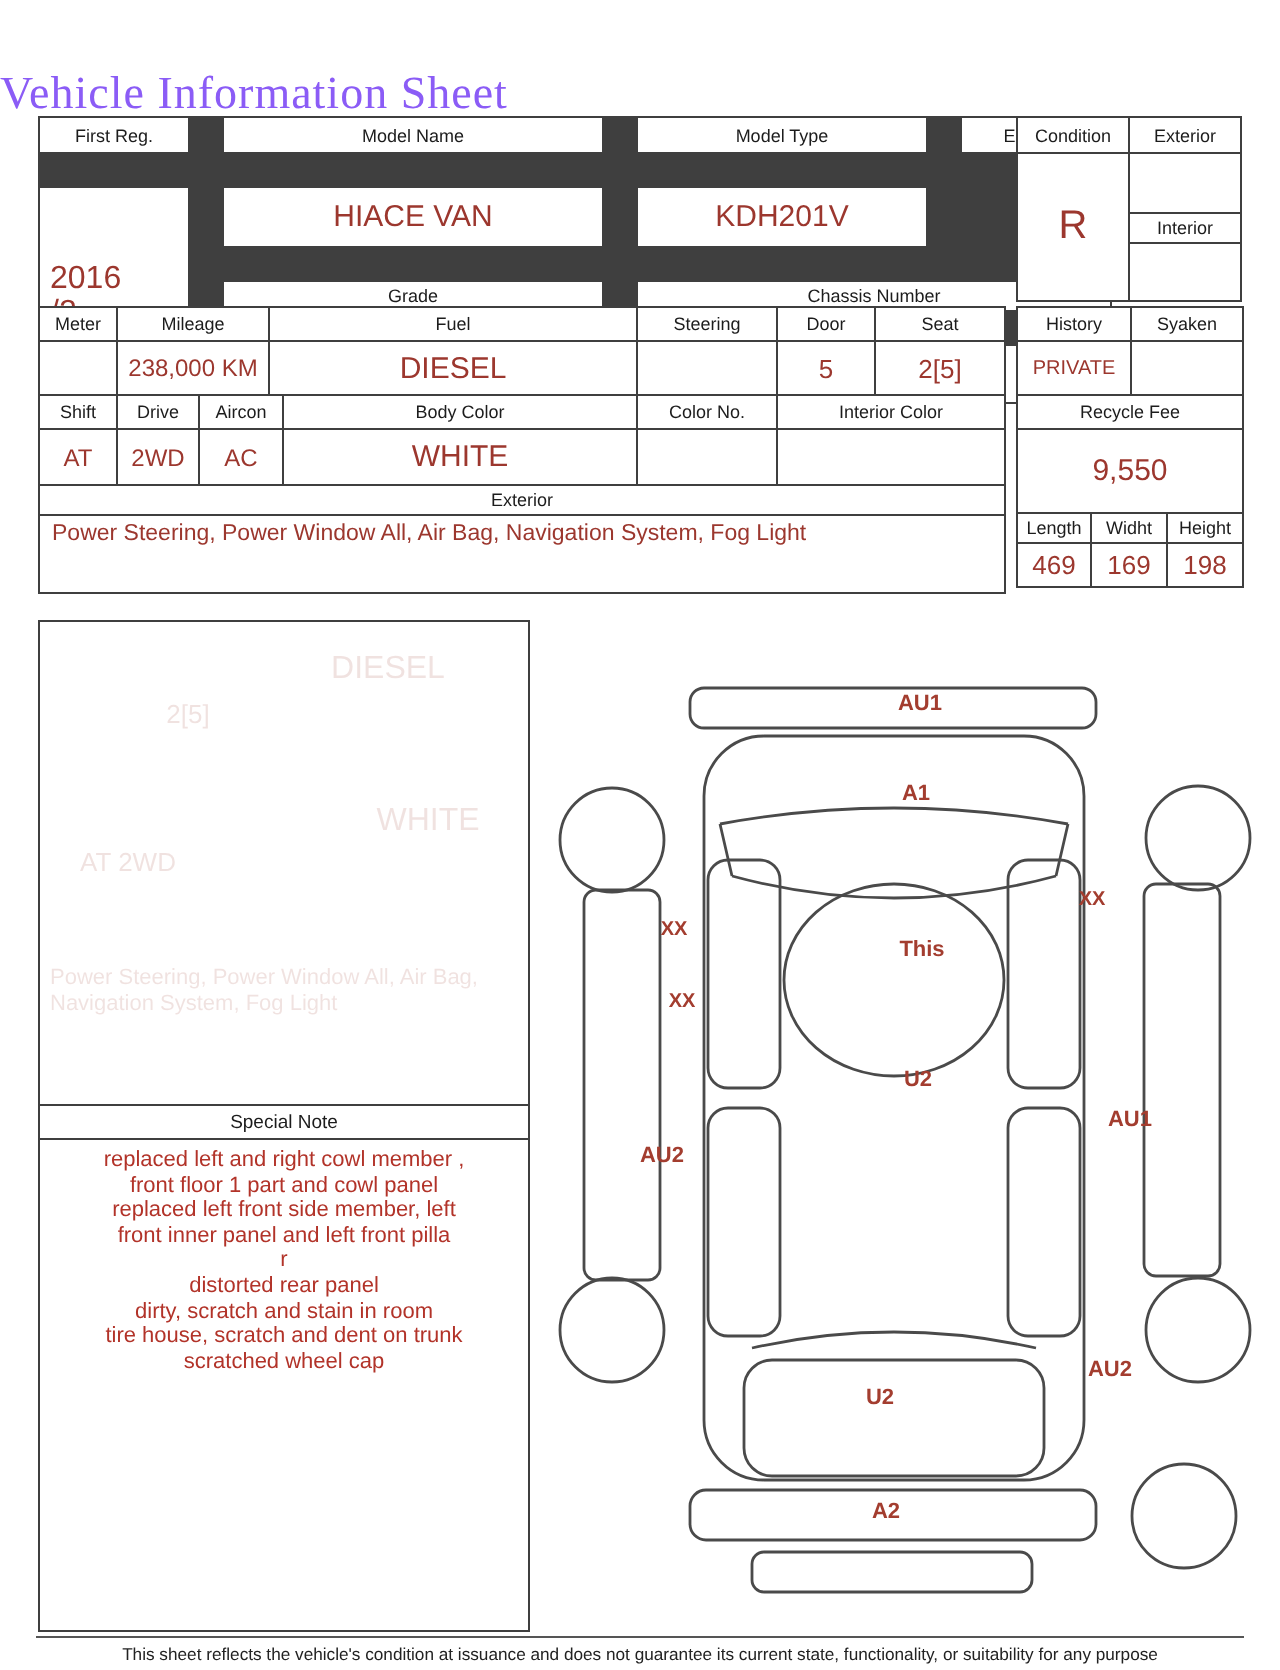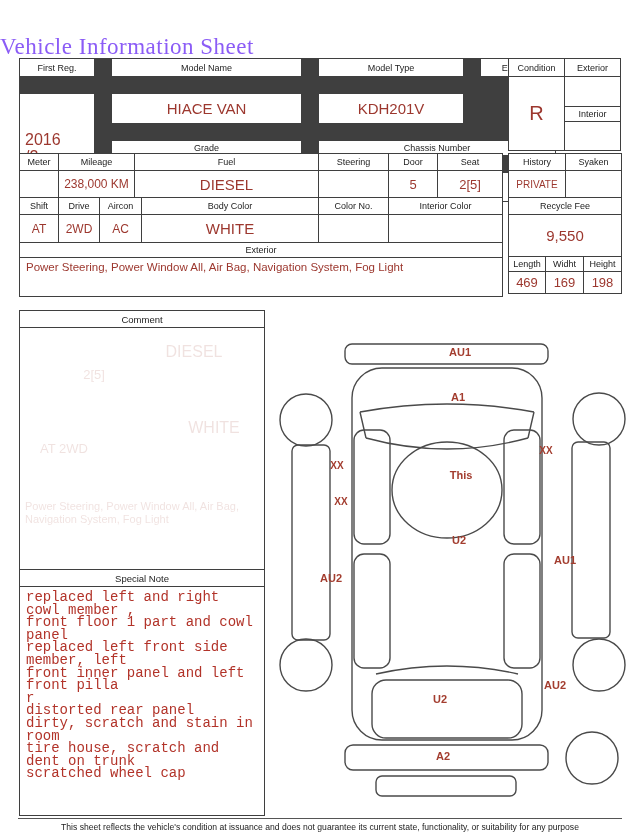--- a/index.html
+++ b/index.html
@@ -28,21 +28,21 @@
   .v-cond{font-size:20px;}
   .v-priv{font-size:10px;}
   .v-fee{font-size:15px;}
   .v-equip{font-size:11.5px;align-items:flex-start;justify-content:flex-start;padding:3px 6px;text-align:left;line-height:13px;}
 
   
   .cbox{position:absolute;left:19px;top:310px;width:246px;height:506px;border:1px solid #3f3f3f;box-sizing:border-box;background:#fff;}
   .strip{height:16px;display:flex;align-items:center;justify-content:center;font-size:9.5px;border-bottom:1px solid #3f3f3f;}
   .carea{position:relative;height:241px;}
   .nstrip{height:16px;display:flex;align-items:center;justify-content:center;font-size:9.5px;border-top:1px solid #3f3f3f;border-bottom:1px solid #3f3f3f;}
-  .nbody{padding:4px 6px;color:#b23329;font-size:14px;line-height:12.6px;white-space:pre-line;text-align:left;font-family:Liberation Mono, monospace;}
+  .nbody{padding:4px 6px;color:#b23329;font-size:11px;line-height:12.6px;white-space:pre-line;text-align:center;}
 
   .ghost{position:absolute;color:#a04438;opacity:.15;transform:translate(-50%,-50%);white-space:nowrap;}
   .ghost-block{position:absolute;color:#a04438;opacity:.15;font-size:11px;line-height:13px;left:5px;top:172px;width:232px;text-align:left;}
 
   
   .diagram{position:absolute;left:256px;top:308px;width:370px;height:510px;font-weight:bold;}
   .diagram svg{position:absolute;inset:0;}
   .dlbl{position:absolute;transform:translate(-50%,-50%);color:#a33d2f;font-size:11px;white-space:nowrap;}
   .dlbl.sm{font-size:10px;}
 
@@ -125,21 +125,20 @@
     <div class="c val v-fee" style="grid-column:1/5;">9,550</div>
     <div class="c hl">Length</div>
     <div class="c hl" style="grid-column:2/4;">Widht</div>
     <div class="c hl">Height</div>
     <div class="c val v-mid">469</div>
     <div class="c val v-mid" style="grid-column:2/4;">169</div>
     <div class="c val v-mid">198</div>
   </div>
 
   <div class="cbox">
-    <div class="strip">Comment</div>
     <div class="carea">
       <span class="ghost" style="left:174px;top:24px;font-size:16px;">DIESEL</span>
       <span class="ghost" style="left:74px;top:46px;font-size:13px;">2[5]</span>
       <span class="ghost" style="left:194px;top:100px;font-size:16px;">WHITE</span>
       <span class="ghost" style="left:44px;top:120px;font-size:13px;">AT  2WD</span>
       <div class="ghost-block">Power Steering, Power Window  All, Air Bag, Navigation System, Fog Light</div>
     </div>
     <div class="nstrip">Special Note</div>
     <div class="nbody">replaced left and right cowl member ,
 front floor 1 part and  cowl panel

